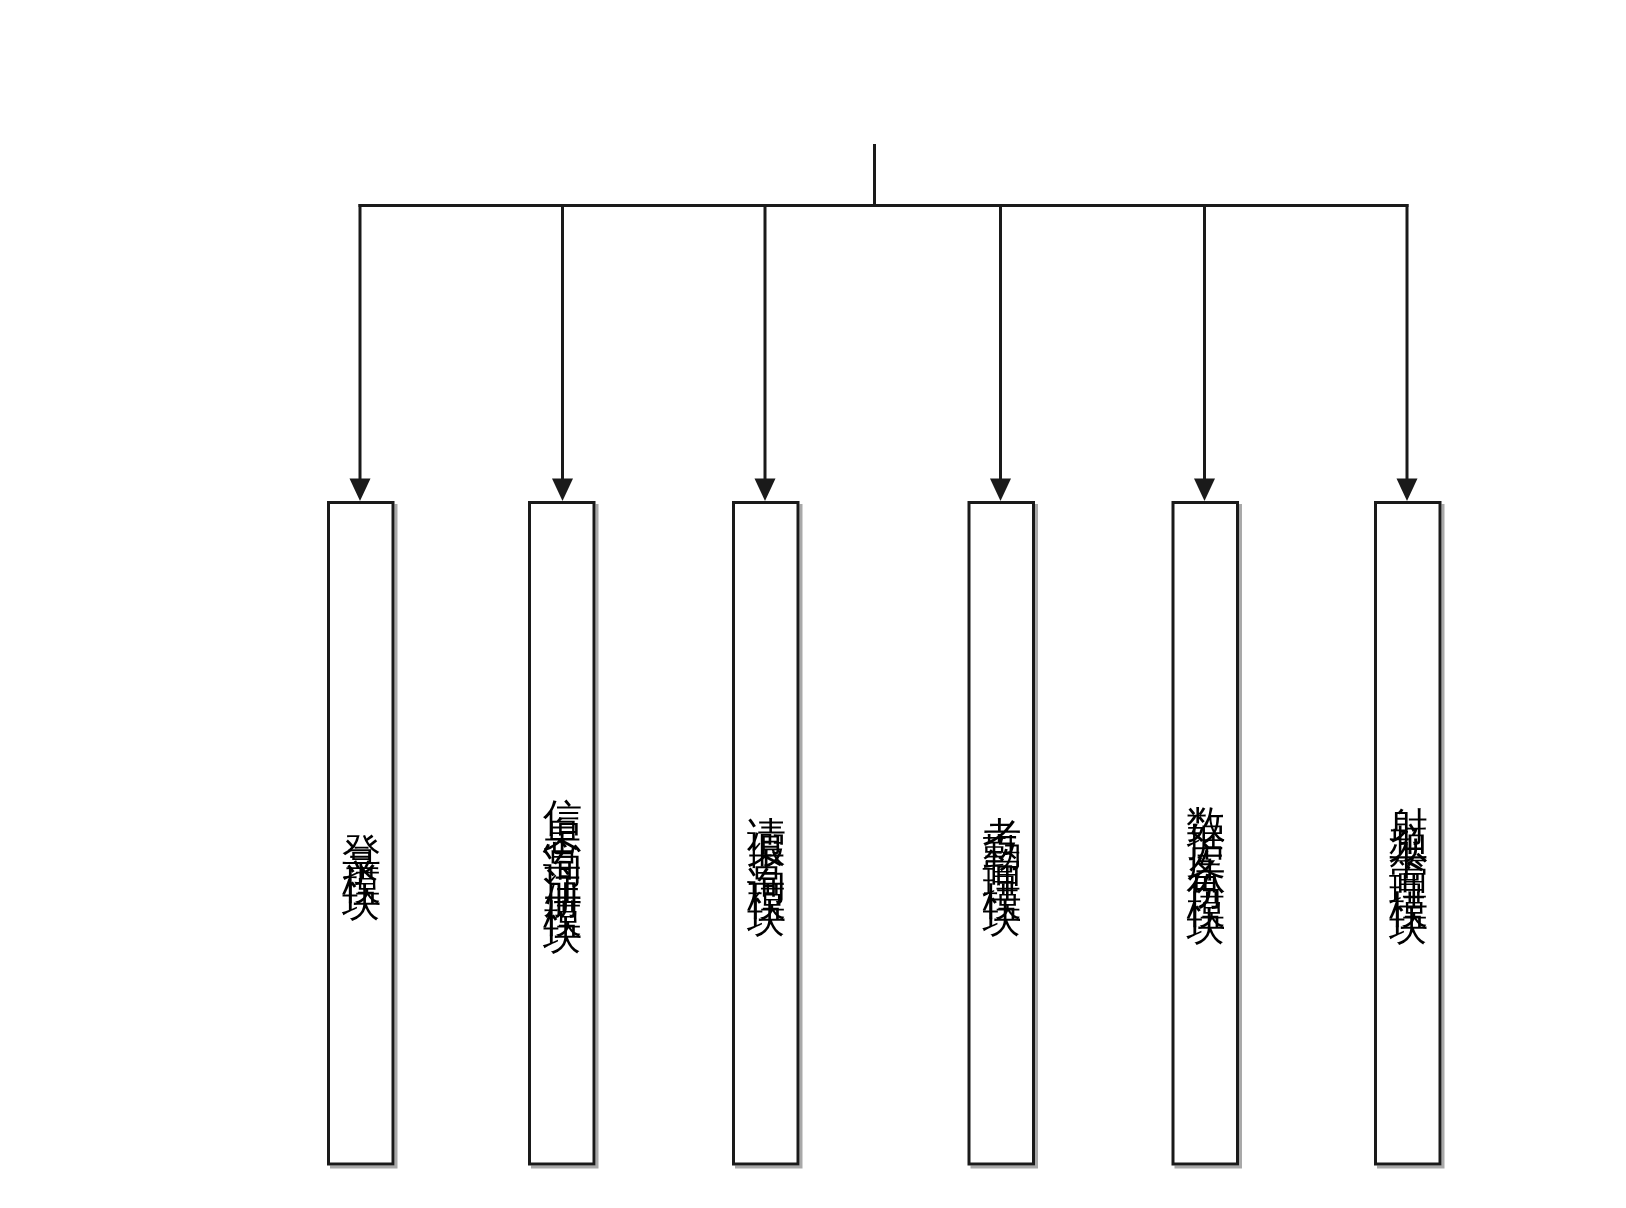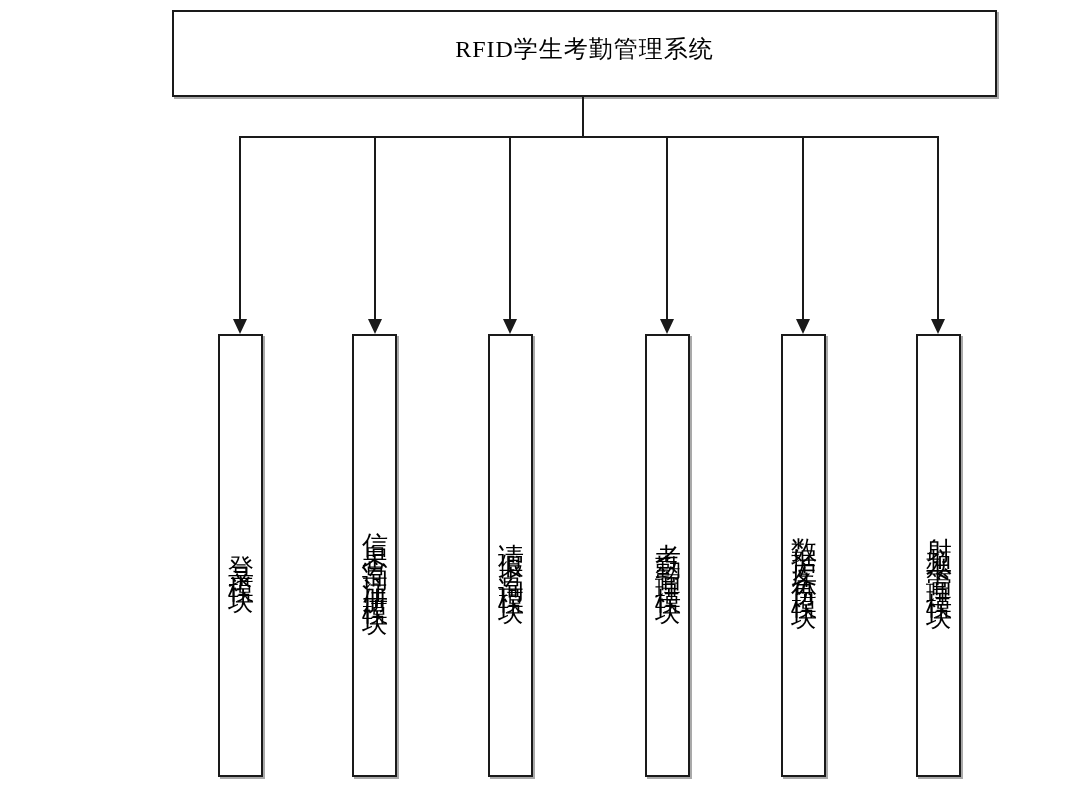--- a/index.html
+++ b/index.html
@@ -74,23 +74,20 @@
     line-height: 1;
     letter-spacing: 11px;
     white-space: nowrap;
   }
 </style>
 </head>
 <body>
 
 <div class="canvas">
 
-  <div class="top-box">
-    <span class="title-text">RFID学生考勤管理系统</span>
-  </div>
 
   <div class="line v" style="left:582px; top:96px; height:42px;"></div>
 
   <div class="line h" style="left:239px; top:136px; width:700px;"></div>
 
   <div class="line v" style="left:239px; top:136px; height:185px;"></div>
   <div class="line v" style="left:374px; top:136px; height:185px;"></div>
   <div class="line v" style="left:509px; top:136px; height:185px;"></div>
   <div class="line v" style="left:666px; top:136px; height:185px;"></div>
   <div class="line v" style="left:802px; top:136px; height:185px;"></div>

